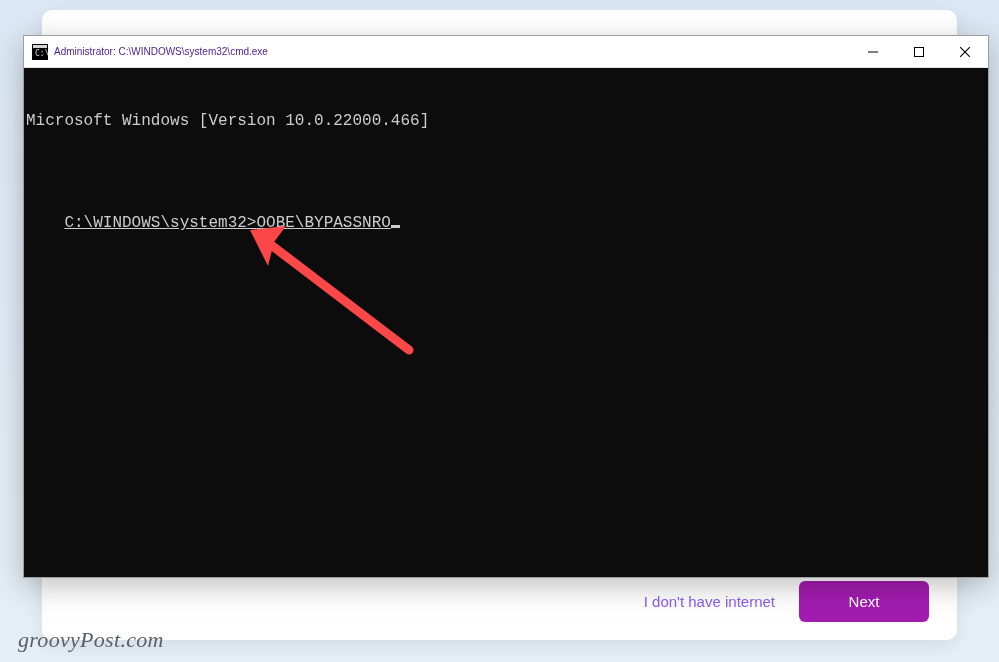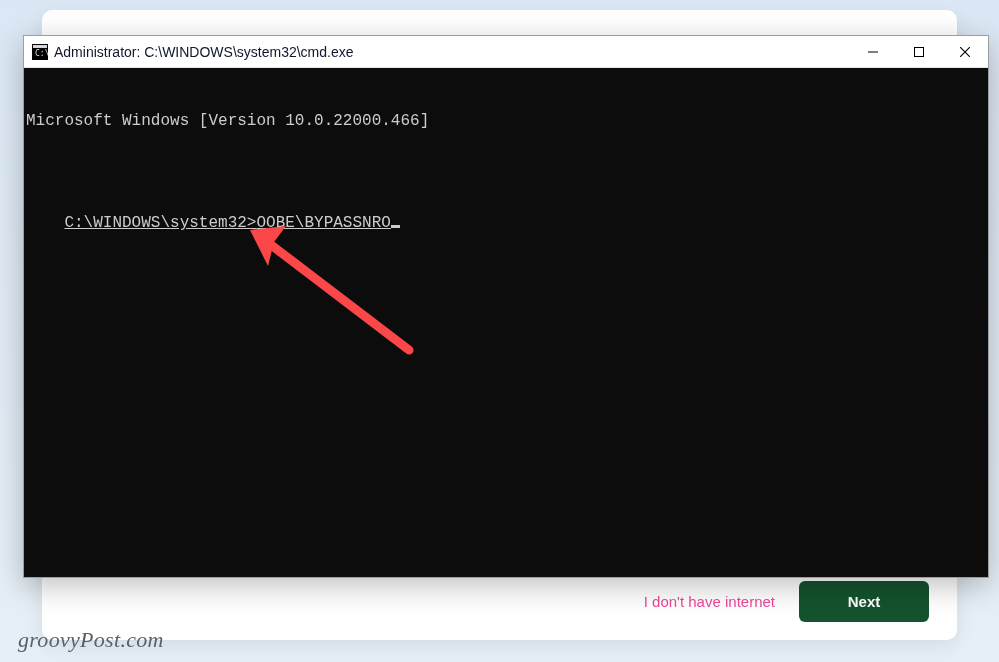--- a/index.html
+++ b/index.html
@@ -39,39 +39,38 @@
     }
     .setup-footer {
       position: absolute;
       bottom: 18px;
       right: 28px;
       display: flex;
       align-items: center;
       gap: 24px;
     }
     .link-button {
-      color: #ec4899;
+      color: #8b5cf6;
       font-size: 15px;
       cursor: pointer;
       background: none;
       border: none;
       font-family: inherit;
       margin-left: 40px;
     }
     .primary-button {
-      background: #14532d;
+      background: #a21caf;
       color: #ffffff;
       border: none;
       border-radius: 6px;
       padding: 12px 44px;
       font-size: 15px;
       font-family: inherit;
       cursor: pointer;
       min-width: 130px;
-      font-weight: bold;
     }
     .watermark {
       position: absolute;
       left: 18px;
       bottom: 9px;
       font-family: Georgia, "Times New Roman", serif;
       font-style: italic;
       font-size: 22px;
       color: #5a6068;
       letter-spacing: 0.3px;
@@ -101,22 +100,22 @@
     .titlebar-icon {
       width: 16px;
       height: 16px;
       margin: 0 6px 0 8px;
       display: flex;
       align-items: center;
       justify-content: center;
     }
     .titlebar-icon svg { display: block; }
     .titlebar-text {
-      font-size: 14px;
-      color: #0f172a;
+      font-size: 10px;
+      color: #4c1d95;
       flex: 0 0 auto;
     }
     .titlebar-spacer { flex: 1; }
     .win-btn {
       width: 46px;
       height: 32px;
       display: flex;
       align-items: center;
       justify-content: center;
       cursor: pointer;

